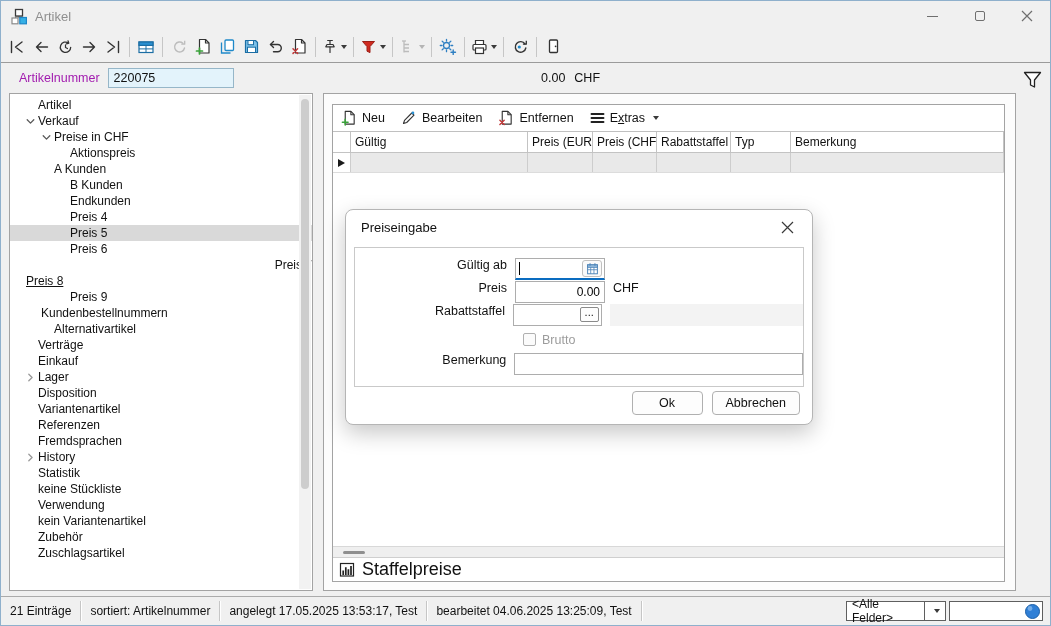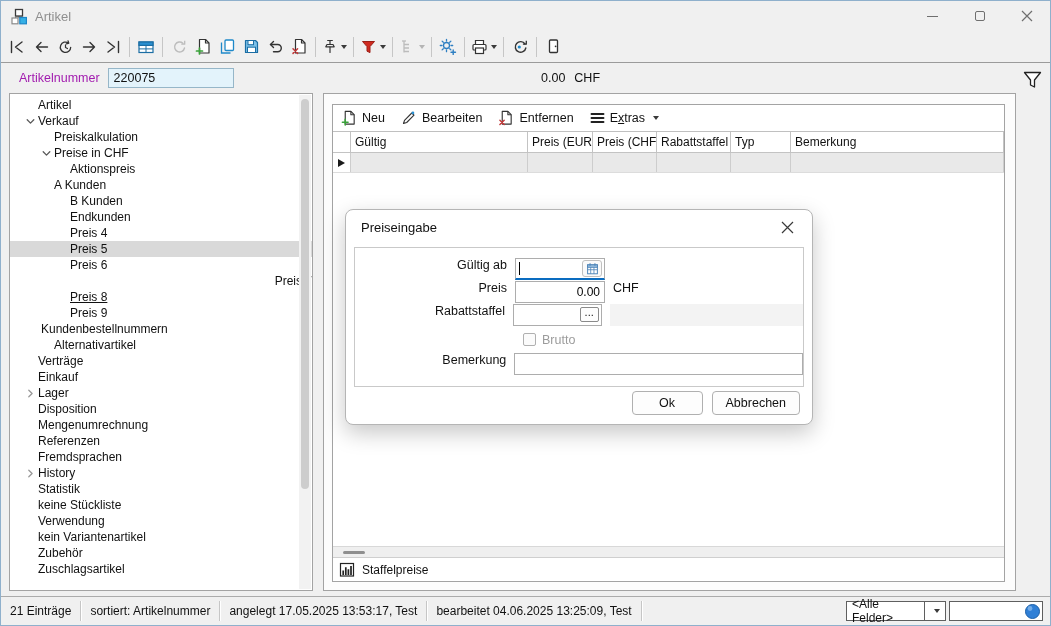--- a/index.html
+++ b/index.html
@@ -58,21 +58,21 @@
              font-size:12px; padding:3px 0 0 4px; color:#111; overflow:hidden; white-space:nowrap; }
   .gm { width:18px; flex:0 0 18px; }
   .gridrow { display:flex; height:20px; border-bottom:1px solid #dcdcdc; }
   .gc { background:#e9e9e9; border-right:1px solid #cdcdcd; }
   .gc.marker { background:#fff; flex:0 0 18px; width:18px; display:flex; align-items:center; justify-content:center; }
   .tri-right { width:0; height:0; border-left:7px solid #1a1a1a;
                border-top:4.5px solid transparent; border-bottom:4.5px solid transparent; }
   .filler { flex:1; background:#fff; }
   .splitter { height:12px; background:#efefef; border-top:1px solid #d8d8d8; border-bottom:1px solid #cfcfcf; position:relative; }
   .splitter .handle { position:absolute; left:10px; top:4px; width:22px; height:3px; background:#8f8f8f; border-radius:2px; }
-  .staffelrow { height:23px; display:flex; align-items:center; gap:7px; padding-left:6px; font-size:12px; color:#111; }
+  .staffelrow { height:23px; display:flex; align-items:center; gap:7px; padding-left:6px; font-size:18px; color:#111; }
 
   
   .fav-strip { position:absolute; right:0; top:63px; bottom:30px; width:35px;
                display:flex; flex-direction:column; align-items:center; }
   .fav-strip .flabel { writing-mode:vertical-rl; font-size:12px; color:#3a567e; margin-top:9px; letter-spacing:.4px; }
   .fav-funnel { margin-top:6px; }
 
   
   .dialog { position:absolute; left:344px; top:208px; width:468px; height:216px; background:#fff;
             border:1px solid #b5b5b5; border-radius:8px; box-shadow:0 8px 22px rgba(0,0,0,.22); z-index:5; }
@@ -293,24 +293,20 @@
         </div>
         <div class="tree-row" style="padding-left: 12px;">
           <span class="chev">
             <svg width="11" height="11" viewBox="0 0 11 11">
               <path d="M2.2 3.8l3.3 3.3 3.3-3.3" fill="none" stroke="#5a5a5a" stroke-width="1.3" stroke-linecap="round" stroke-linejoin="round"></path>
             </svg>
           </span>
           <span>Verkauf</span>
         </div>
         <div class="tree-row" style="padding-left: 28px;">
-          <span class="chev"></span>
-          <span>Preiskalkulation</span>
-        </div>
-        <div class="tree-row" style="padding-left: 28px;">
           <span class="chev">
             <svg width="11" height="11" viewBox="0 0 11 11">
               <path d="M2.2 3.8l3.3 3.3 3.3-3.3" fill="none" stroke="#5a5a5a" stroke-width="1.3" stroke-linecap="round" stroke-linejoin="round"></path>
             </svg>
           </span>
           <span>Preise in CHF</span>
         </div>
         <div class="tree-row" style="padding-left: 44px;">
           <span class="chev"></span>
           <span>Aktionspreis</span>
@@ -336,21 +332,21 @@
           <span>Preis 5</span>
         </div>
         <div class="tree-row" style="padding-left: 44px;">
           <span class="chev"></span>
           <span>Preis 6</span>
         </div>
         <div class="tree-row" style="padding-left: 32px; justify-content: flex-end;">
           <span class="chev"></span>
           <span>Preis 7</span>
         </div>
-        <div class="tree-row" style="padding-left: 44px; text-decoration: underline;">
+        <div class="tree-row" style=" text-decoration: underline;">
           <span class="chev"></span>
           <span>Preis 8</span>
         </div>
         <div class="tree-row" style="padding-left: 44px;">
           <span class="chev"></span>
           <span>Preis 9</span>
         </div>
         <div class="tree-row" style="padding-left: 15px;">
           <span class="chev"></span>
           <span>Kundenbestellnummern</span>
@@ -374,21 +370,21 @@
             </svg>
           </span>
           <span>Lager</span>
         </div>
         <div class="tree-row" style="padding-left: 12px;">
           <span class="chev"></span>
           <span>Disposition</span>
         </div>
         <div class="tree-row" style="padding-left: 12px;">
           <span class="chev"></span>
-          <span>Mengenumrechnung</span>
+          <span>Variantenartikel</span>
         </div>
         <div class="tree-row" style="padding-left: 12px;">
           <span class="chev"></span>
           <span>Referenzen</span>
         </div>
         <div class="tree-row" style="padding-left: 12px;">
           <span class="chev"></span>
           <span>Fremdsprachen</span>
         </div>
         <div class="tree-row" style="padding-left: 12px;">

